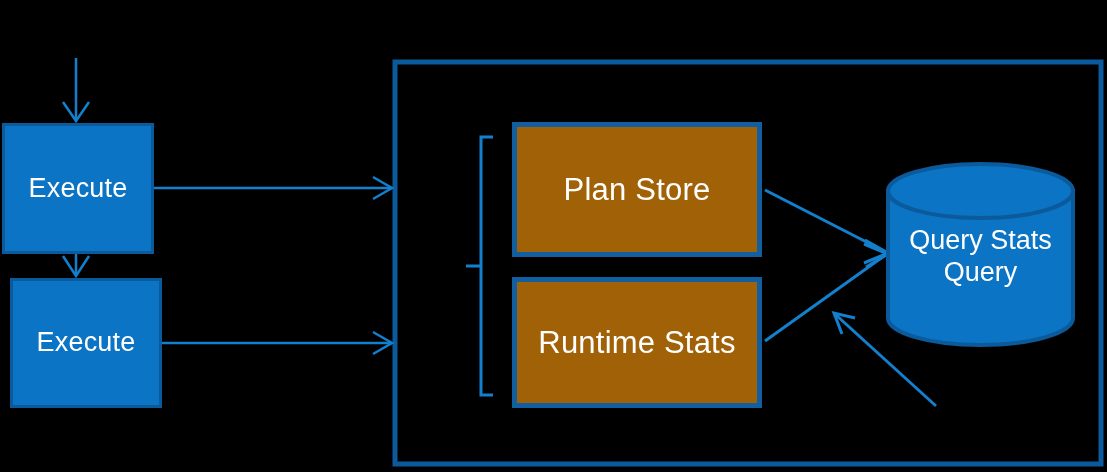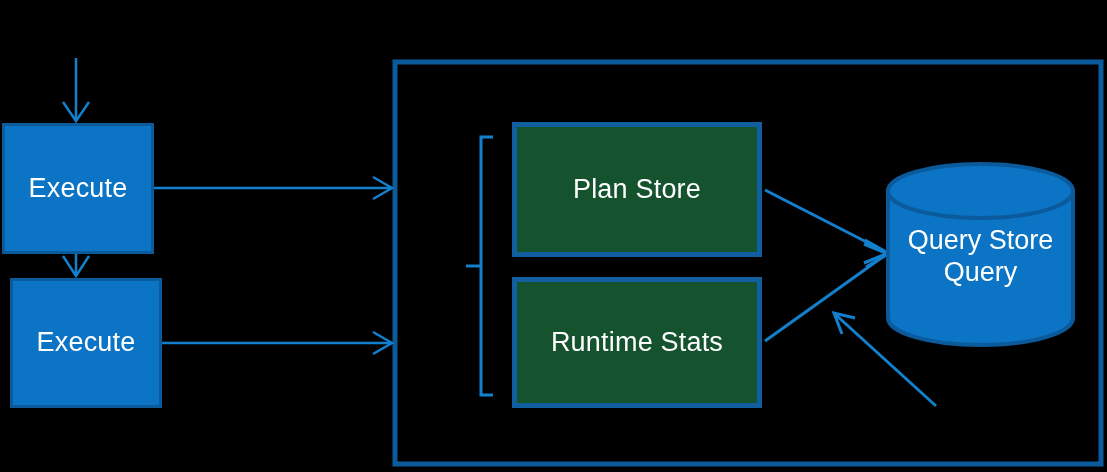--- a/index.html
+++ b/index.html
@@ -34,23 +34,23 @@
     line-height: 1.15;
     text-align: center;
     user-select: none;
   }
   .proc-box {
     background: #0B74C4;
     border: 3px solid #0B5A9B;
     font-size: 27px;
   }
   .store-box {
-    background: #14532d;
+    background: #a16207;
     border: 5px solid #115FA0;
-    font-size: 27px;
+    font-size: 31px;
   }
   .cyl-label {
     position: absolute;
     color: #ffffff;
     font-size: 27px;
     text-align: center;
     line-height: 1.2;
     user-select: none;
     pointer-events: none;
   }
@@ -122,17 +122,17 @@
 
   <div class="node-box store-box" style="left:512px; top:122px; width:250px; height:135px;">
     <span>Plan Store</span>
   </div>
 
   <div class="node-box store-box" style="left:512px; top:277px; width:250px; height:131px;">
     <span>Runtime Stats</span>
   </div>
 
   <div class="cyl-label" style="left:888px; top:224px; width:185px;">
-    <div>Query Store</div>
+    <div>Query Stats</div>
     <div>Query</div>
   </div>
 
 </div>
 
 </body></html>

